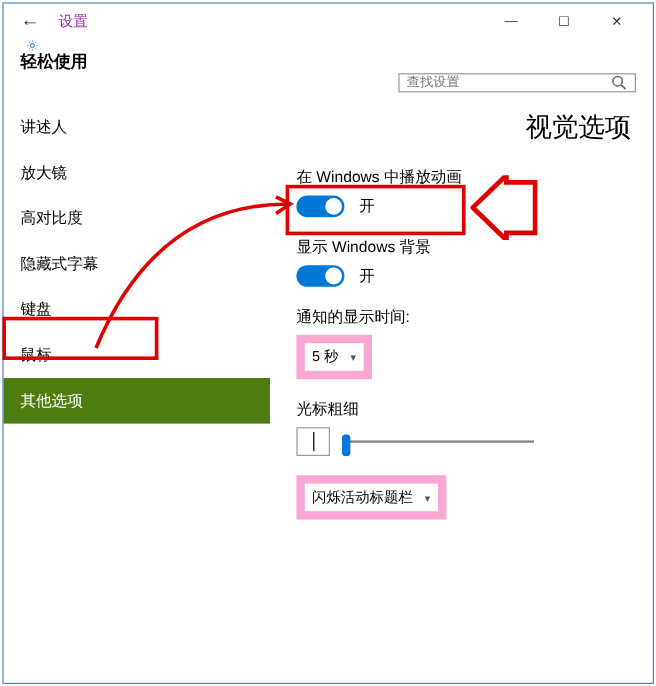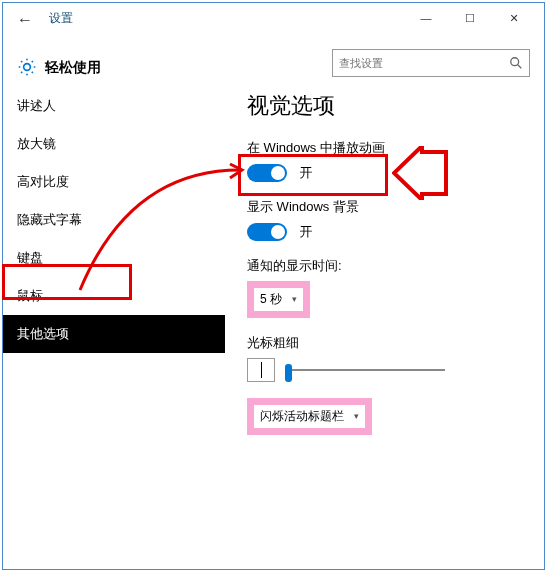--- a/index.html
+++ b/index.html
@@ -2,38 +2,38 @@
 <html><head>
 <meta charset="utf-8">
 <style>
 * { margin: 0; padding: 0; box-sizing: border-box; font-family: "Microsoft YaHei", "Segoe UI", sans-serif; }
 body { background: #fff; width: 547px; height: 572px; overflow: hidden; position: relative; }
 
 .window { width: 543px; height: 568px; border: 1px solid #4a88c7; margin: 2px; position: relative; background: #fff; }
 
 .titlebar { height: 30px; display: flex; align-items: center; padding: 0 8px; }
 .back-btn { font-size: 16px; color: #333; padding: 4px 6px; }
-.title-text { font-size: 12px; color: #0c4a6e; margin-left: 10px; }
+.title-text { font-size: 12px; color: #a21caf; margin-left: 10px; }
 .win-controls { margin-left: auto; display: flex; gap: 0; }
 .win-btn { width: 44px; height: 28px; display: flex; align-items: center; justify-content: center; font-size: 11px; color: #333; }
 
-.header { height: 44px; display: flex; align-items: flex-end; padding: 0 14px; }
+.header { height: 44px; display: flex; align-items: flex-start; padding: 0 14px; flex-direction: column; }
 .gear { width: 20px; height: 20px; margin-right: 8px; }
 .header-title { font-size: 14px; font-weight: 600; color: #000; }
 .search-wrap { margin-left: auto; width: 198px; height: 28px; border: 1px solid #999; display: flex; align-items: center; padding: 0 6px; }
 .search-input { flex: 1; border: none; outline: none; font-size: 11px; color: #4d7c0f; }
 .search-icon { width: 14px; height: 14px; }
 
 .body { display: flex; height: calc(100% - 74px); }
 .sidebar { width: 222px; padding-top: 10px; }
 .nav-item { padding: 10px 14px; font-size: 13px; color: #000; cursor: pointer; }
-.nav-item.selected { background: #000000; color: #fff; }
+.nav-item.selected { background: #4d7c0f; color: #fff; }
 
 .content { flex: 1; padding: 14px 18px 0 22px; position: relative; }
-.page-h { font-size: 22px; font-weight: 400; margin-bottom: 18px; color: #000; }
+.page-h { font-size: 22px; font-weight: 400; margin-bottom: 18px; color: #000; text-align: right; }
 .setting-label { font-size: 13px; color: #000; margin-bottom: 6px; }
 .section { margin-bottom: 16px; }
 
 .toggle { width: 40px; height: 18px; border-radius: 10px; background: #0078d7; position: relative; display: inline-block; vertical-align: middle; }
 .toggle::after { content: ""; position: absolute; right: 2px; top: 2px; width: 14px; height: 14px; border-radius: 50%; background: #fff; }
 .toggle-text { display: inline-block; margin-left: 8px; font-size: 13px; vertical-align: middle; }
 
 .dropdown { border: 7px solid #f9a8d4; padding: 3px 6px; font-size: 12px; display: inline-flex; align-items: center; gap: 10px; min-width: 60px; }
 .dropdown.wide { min-width: 110px; }
 .chev { font-size: 9px; color: #555; margin-left: auto; }

